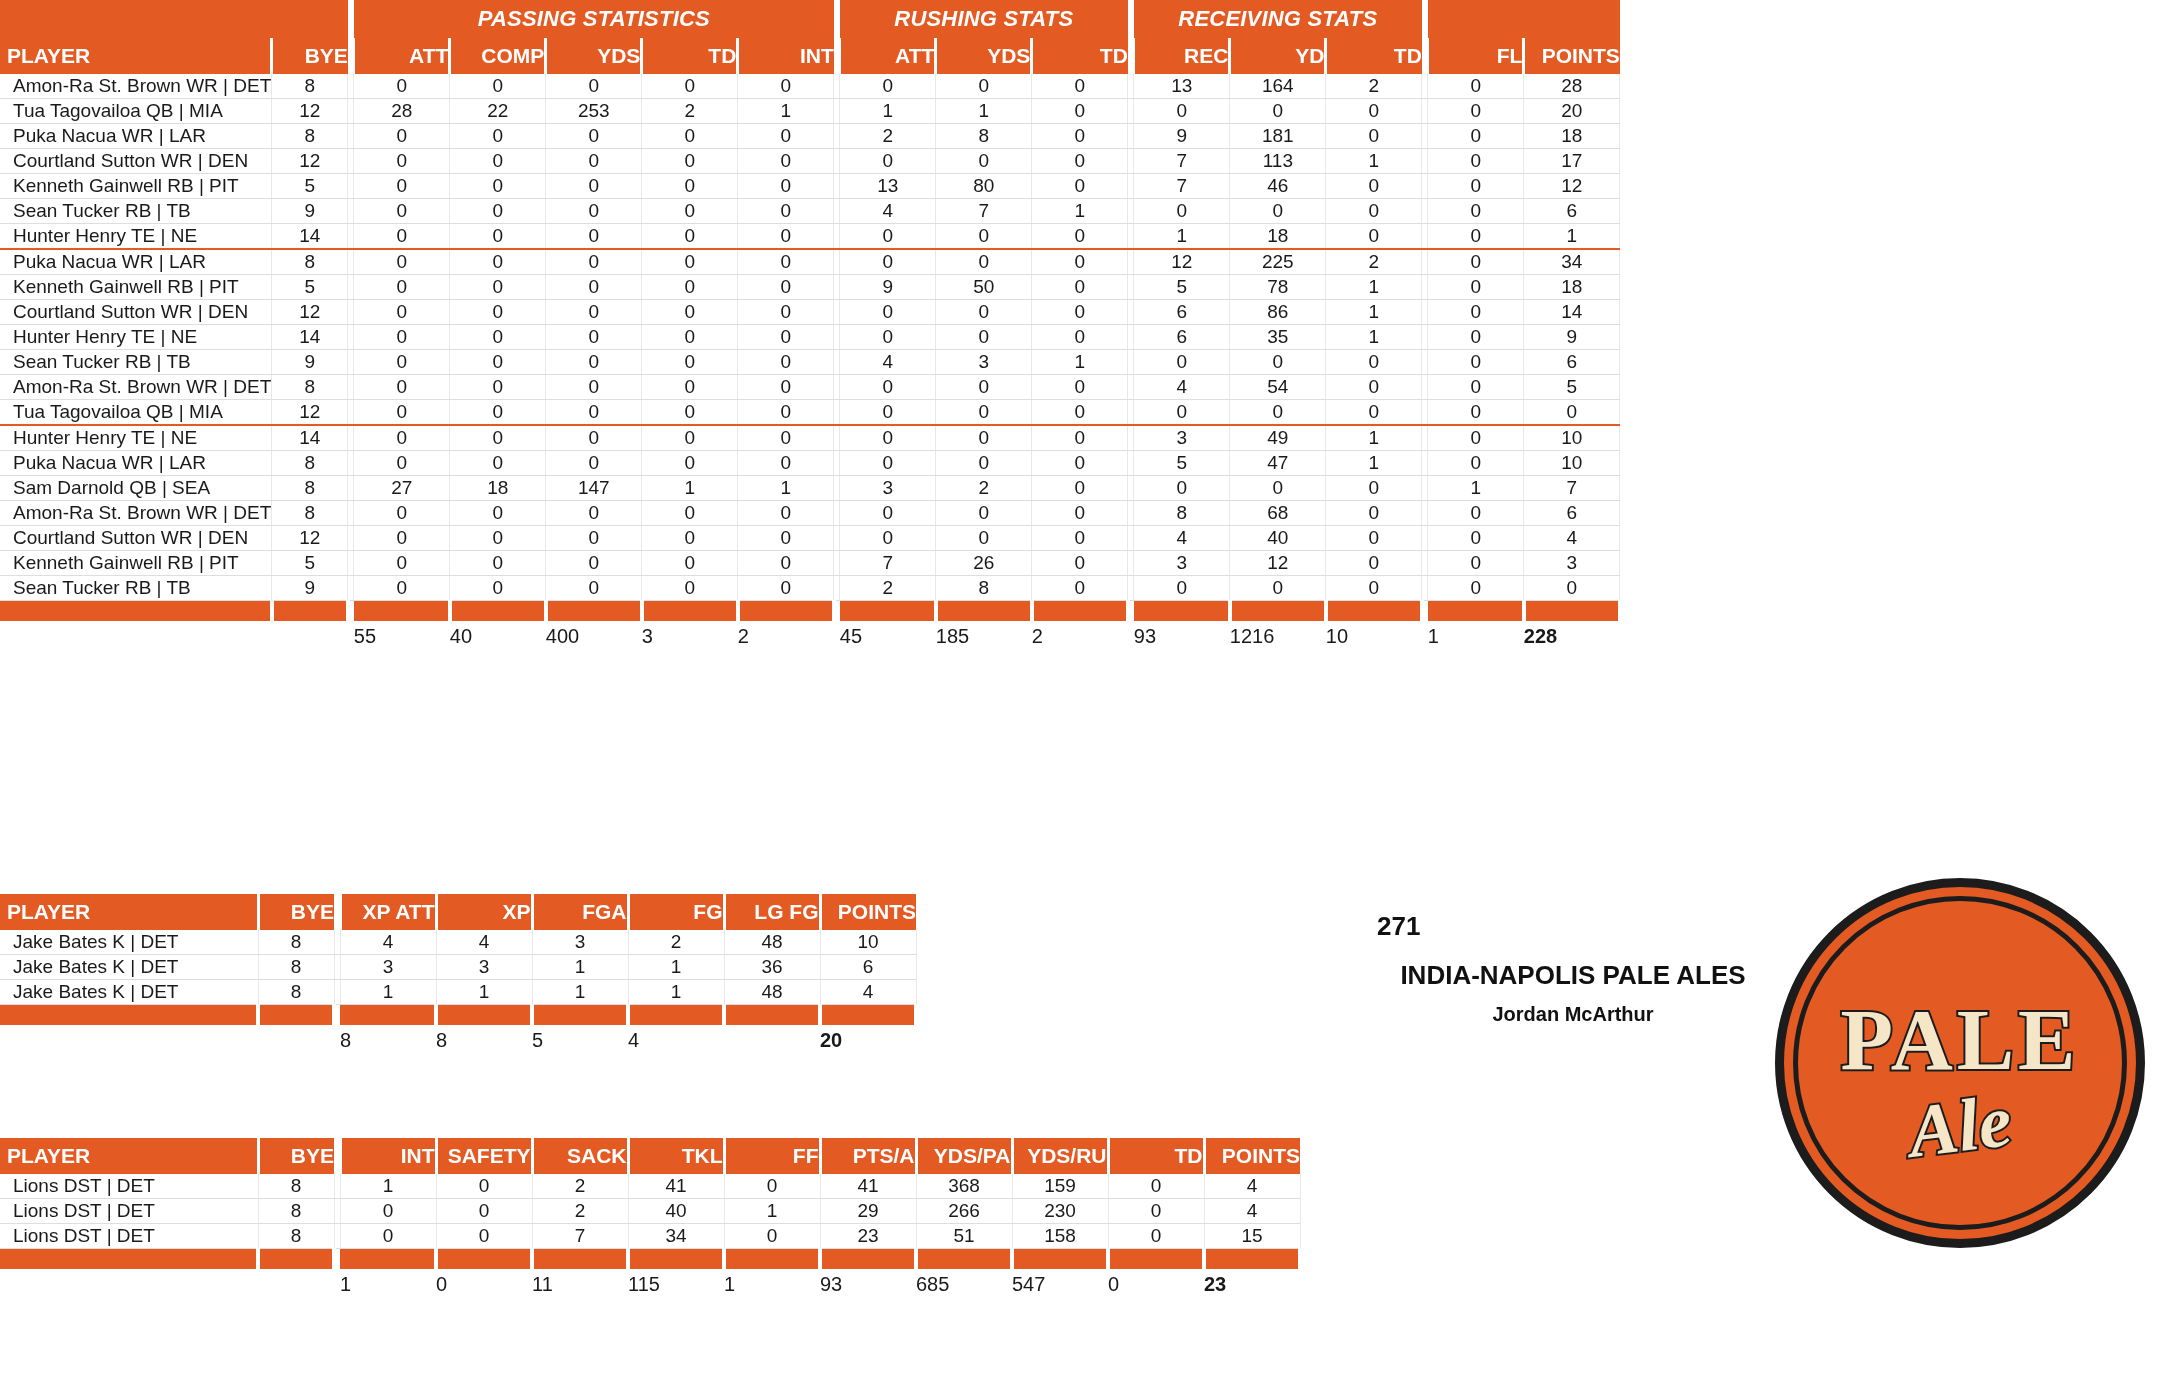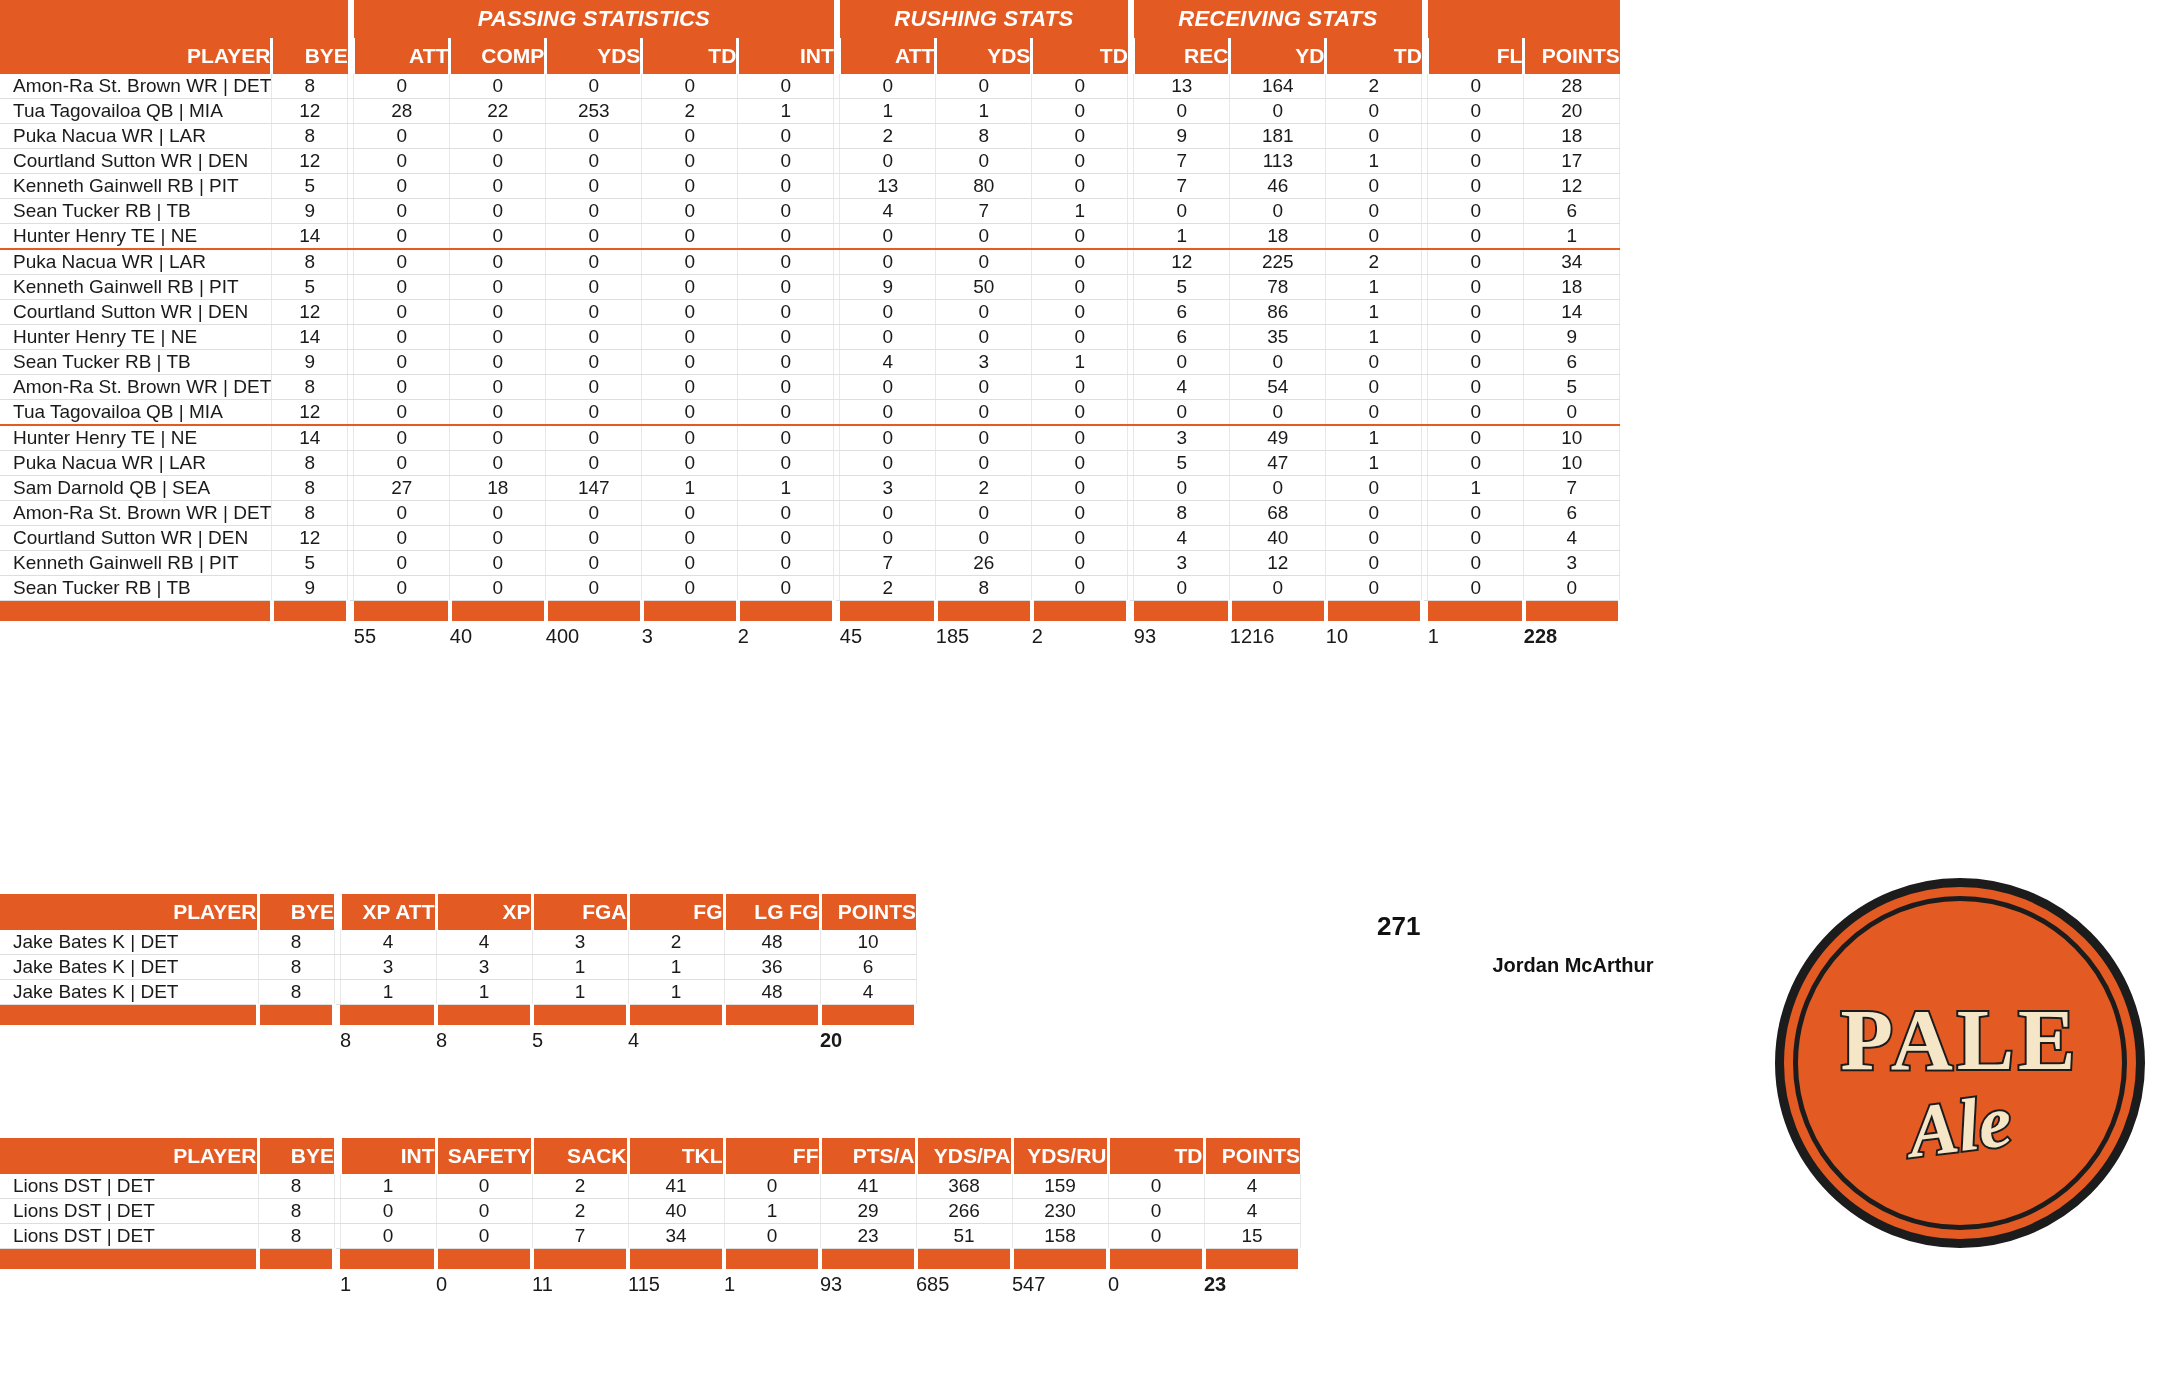--- a/index.html
+++ b/index.html
@@ -39,21 +39,21 @@
     background: #E35A23;
     color: #ffffff;
     font-weight: bold;
     font-size: 21px;
     text-align: right;
     height: 36px;
     vertical-align: middle;
     border-left: 3px solid #ffffff;
   }
   .colhead.first {
-    text-align: right;
+    text-align: left;
     padding-left: 7px !important;
     border-left: none;
     margin-top: 31px;
   }
 
   
   .dcell {
     height: 24px;
     text-align: center;
     border-bottom: 1px solid #dedede;
@@ -912,20 +912,21 @@
           <td>685</td>
           <td>547</td>
           <td>0</td>
           <td class="bold">23</td>
         </tr>
       </tbody>
   </table>
 
   <div class="team-panel">
     <div class="team-points">271</div>
+    <div class="team-name">INDIA-NAPOLIS PALE ALES</div>
     <div class="team-owner">Jordan McArthur</div>
   </div>
 
   <div class="logo-wrap">
     <div class="logo-circle"></div>
     <div class="logo-inner-ring"></div>
     <div class="logo-text-pale">PALE</div>
     <div class="logo-text-ale">Ale</div>
   </div>
 

